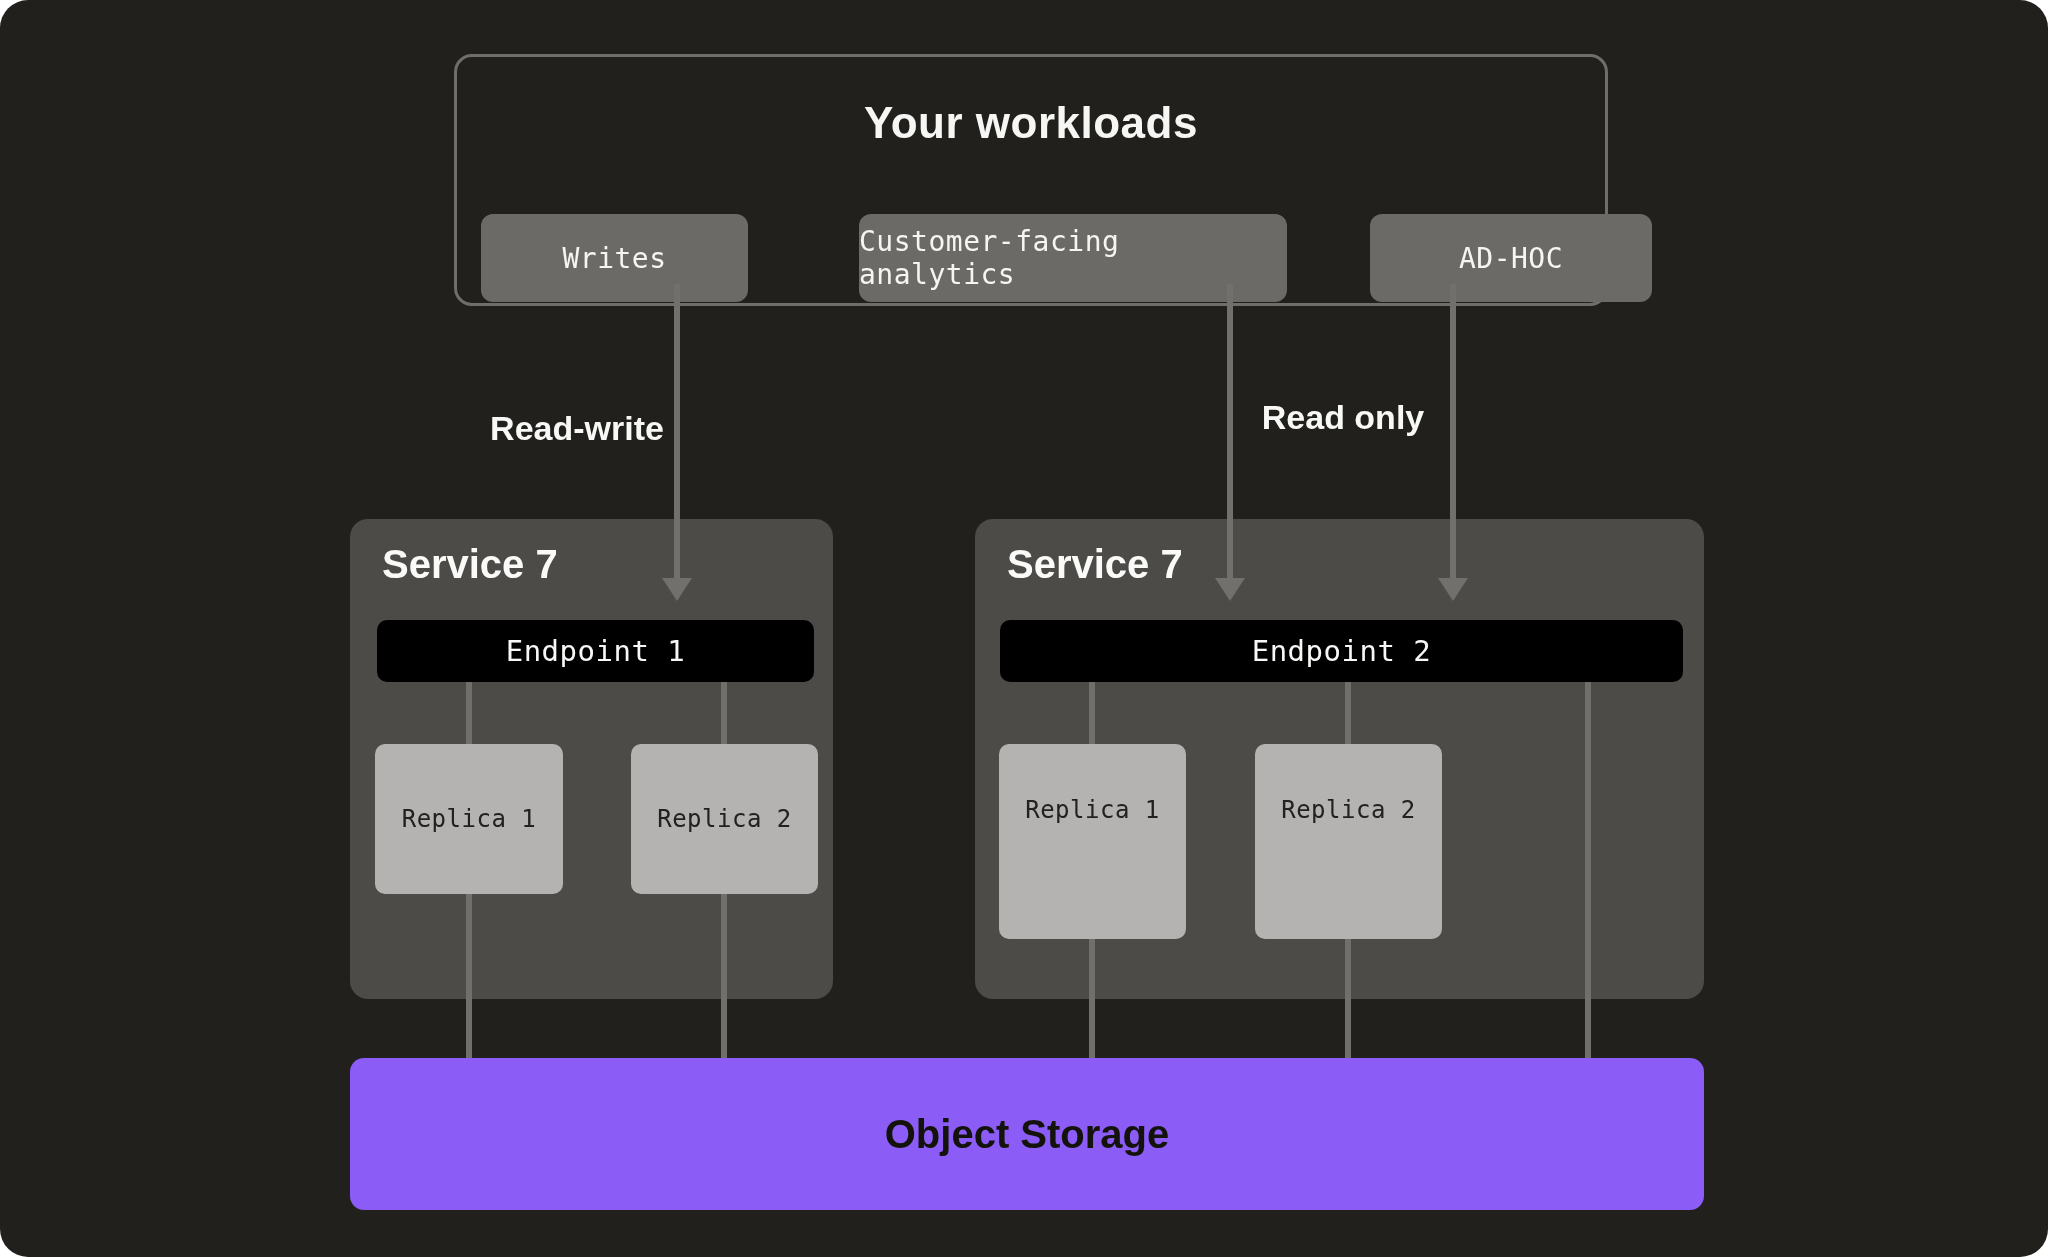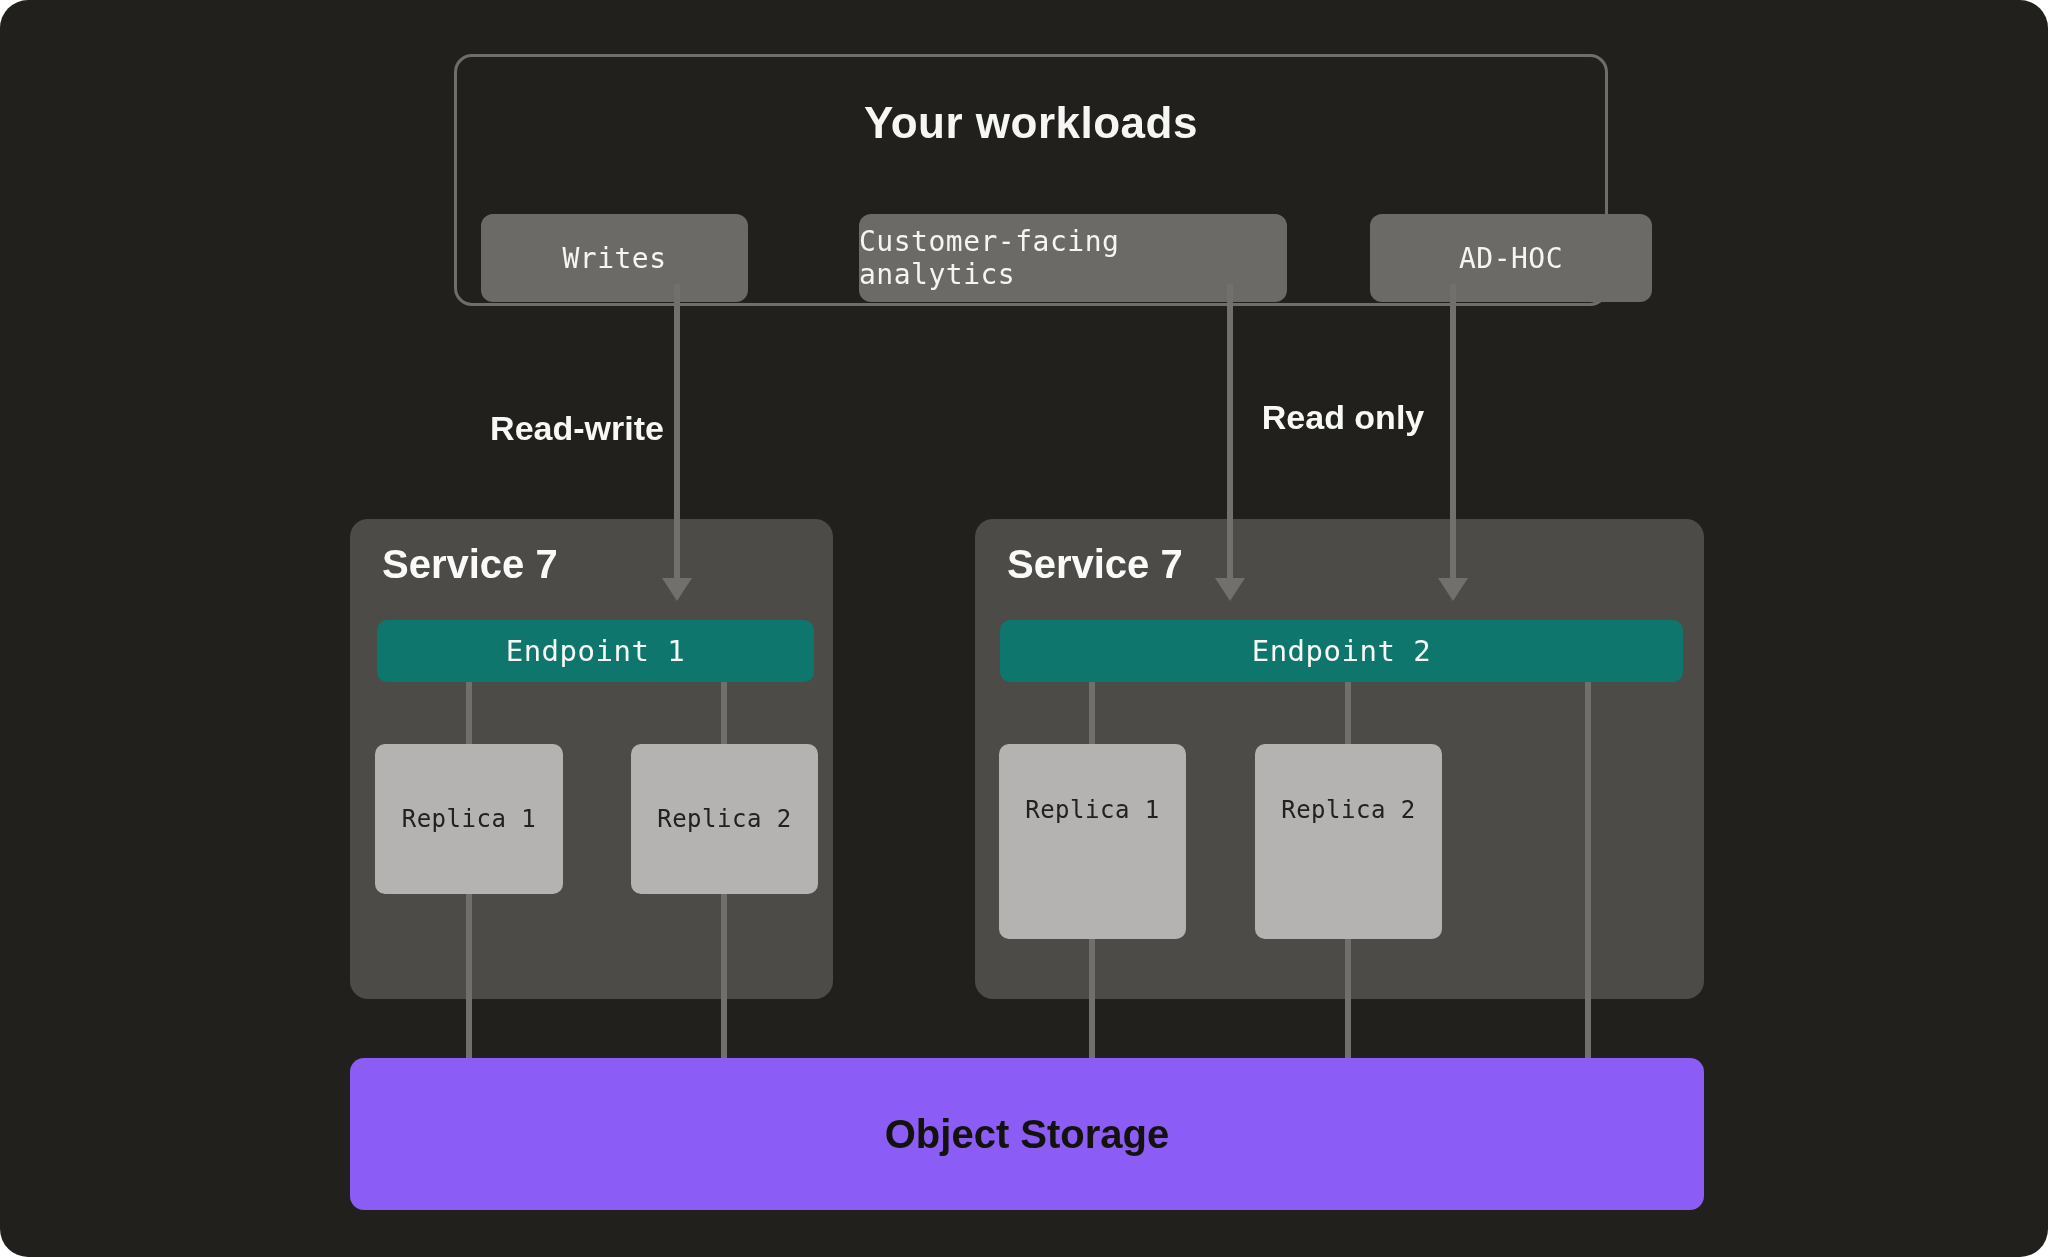--- a/index.html
+++ b/index.html
@@ -35,21 +35,21 @@
   .lbl-ro{left:1343px;top:417px;}
 
   
   .panel{position:absolute;top:519px;height:480px;background:#4C4B48;border-radius:18px;z-index:1;}
   .panel-svc1{left:350px;width:483px;}
   .panel-svc2{left:975px;width:729px;}
   .panel-title{position:absolute;top:542px;font-weight:700;font-size:40px;color:#FAFAF8;z-index:3;}
   .title-svc1{left:382px;}
   .title-svc2{left:1007px;}
 
-  .endpoint{position:absolute;top:620px;height:62px;background:#0f766e;border-radius:10px;
+  .endpoint{position:absolute;top:620px;height:62px;background:#000000;border-radius:10px;
     color:#F7F7F5;font-family:"DejaVu Sans Mono","Liberation Mono",monospace;font-size:29px;
     display:flex;align-items:center;justify-content:center;z-index:4;letter-spacing:.5px;}
   .ep1{left:377px;width:437px;}
   .ep2{left:1000px;width:683px;}
 
   .conn{position:absolute;top:682px;height:376px;width:6px;background:#706F6C;z-index:2;}
   .conn-1{left:466px;} .conn-2{left:721px;}
   .conn-3{left:1089px;} .conn-4{left:1345px;} .conn-5{left:1585px;}
 
   .replica{position:absolute;background:#B4B3B1;border-radius:10px;color:#22211D;

